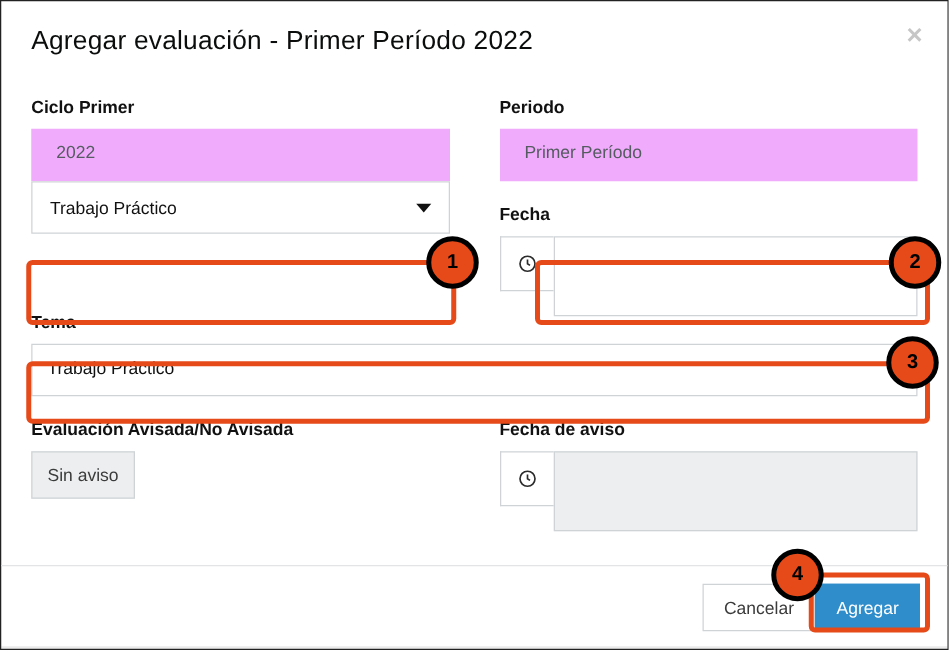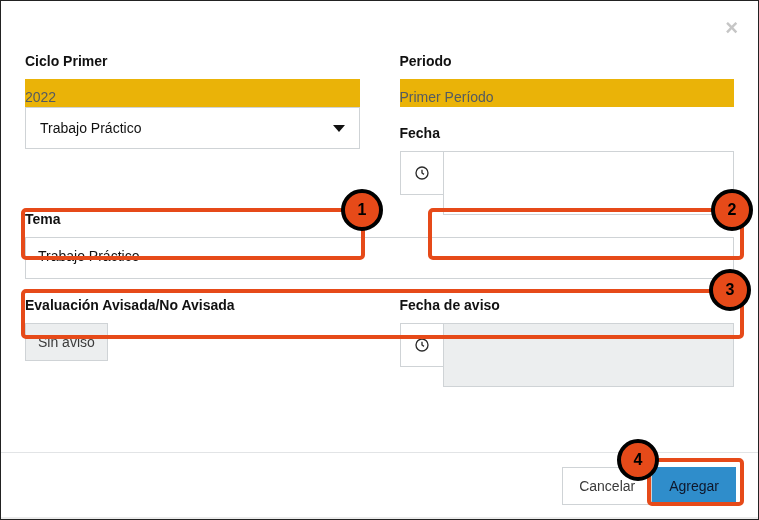--- a/index.html
+++ b/index.html
@@ -6,50 +6,51 @@
   .modal{position:relative;box-sizing:border-box;width:759px;height:520px;border:1px solid #222;background:#fff;box-shadow:inset 0 -2px 0 rgba(0,0,0,.08);}
   .header{padding:20px 24px 14px 24px;}
   .header h2{margin:0;font-size:21px;font-weight:400;color:#0b0c0c;letter-spacing:.2px;}
   .close{position:absolute;top:16px;right:20px;color:#c6c6c6;font-size:22px;font-weight:700;line-height:1;cursor:pointer;}
   .body{padding:0 24px;}
   .row{display:flex;gap:40px;}
   .col{flex:1;}
   .full{width:100%;}
   .label{font-size:14px;font-weight:700;color:#111;margin:18px 0 10px 0;}
   .field,.select,.input,.pillbtn,.date-wrap{box-sizing:border-box;font-size:14px;}
-  .field{width:100%;height:28px;background:#eab308;color:#545b61;border:none;padding:10px 0;}
+  .field{width:100%;height:42px;background:#f0abfc;color:#545b61;border:none;padding:10px 20px;}
   .select{width:100%;height:42px;background:#fff;border:1px solid #cfd3d6;padding:10px 14px;display:flex;align-items:center;justify-content:space-between;color:#111;}
   .caret{width:0;height:0;border-left:6px solid transparent;border-right:6px solid transparent;border-top:7px solid #111;}
   .date-wrap{width:100%;height:42px;display:flex;}
   .date-icon{width:42px;height:42px;background:#fff;border:1px solid #cfd3d6;border-right:none;display:flex;align-items:center;justify-content:center;color:#2b2b2b;}
   .date-input{flex:1;height:42px;background:#fff;border:1px solid #cfd3d6;padding:10px 12px;color:#111;}
   .date-input.disabled{background:#eceeef;}
   .input{width:100%;height:42px;background:#fff;border:1px solid #cfd3d6;padding:10px 12px;color:#111;}
   .pillbtn{height:38px;padding:0 12px;border:1px solid #cfd3d6;background:#eceeef;color:#3b3b3b;}
   .footer{position:absolute;left:0;right:0;bottom:0;border-top:1px solid #e2e4e6;padding:14px 22px;display:flex;justify-content:flex-end;gap:0;}
   .btn{height:38px;padding:0 16px;border:1px solid #cfd3d6;background:#fff;color:#3b3b3b;font-size:14px;}
-  .btn.primary{background:#2f8dcb;border-color:#2f8dcb;color:#0f172a;}
+  .btn.primary{background:#2f8dcb;border-color:#2f8dcb;color:#ffffff;}
   .hl{position:absolute;border:4px solid #e64a19;border-radius:5px;box-sizing:border-box;pointer-events:none;}
   .callout{position:absolute;width:34px;height:34px;border-radius:50%;background:#e64a19;border:4px solid #000;display:flex;align-items:center;justify-content:center;color:#000;font-weight:700;font-size:16px;pointer-events:none;}
   
   #hl1{left:20px;top:207px;width:344px;height:52px;}
   #hl2{left:427px;top:207px;width:316px;height:52px;}
   #hl3{left:20px;top:288px;width:723px;height:50px;}
   #hl4{left:646px;top:457px;width:97px;height:48px;}
   #co1{left:340px;top:188px;}
   #co2{left:710px;top:188px;}
   #co3{left:708px;top:268px;}
   #co4{left:616px;top:438px;}
   svg.clock{width:16px;height:16px;}
 </style>
 </head>
 <body>
 
 <div class="modal">
   <div class="header">
+    <h2>Agregar evaluación - Primer Período 2022</h2>
     <span class="close">×</span>
   </div>
 
   <div class="body">
     <div class="row">
       <div class="col">
         <div class="label">Ciclo Primer</div>
         <div class="field">2022</div>
       </div>
       <div class="col">

